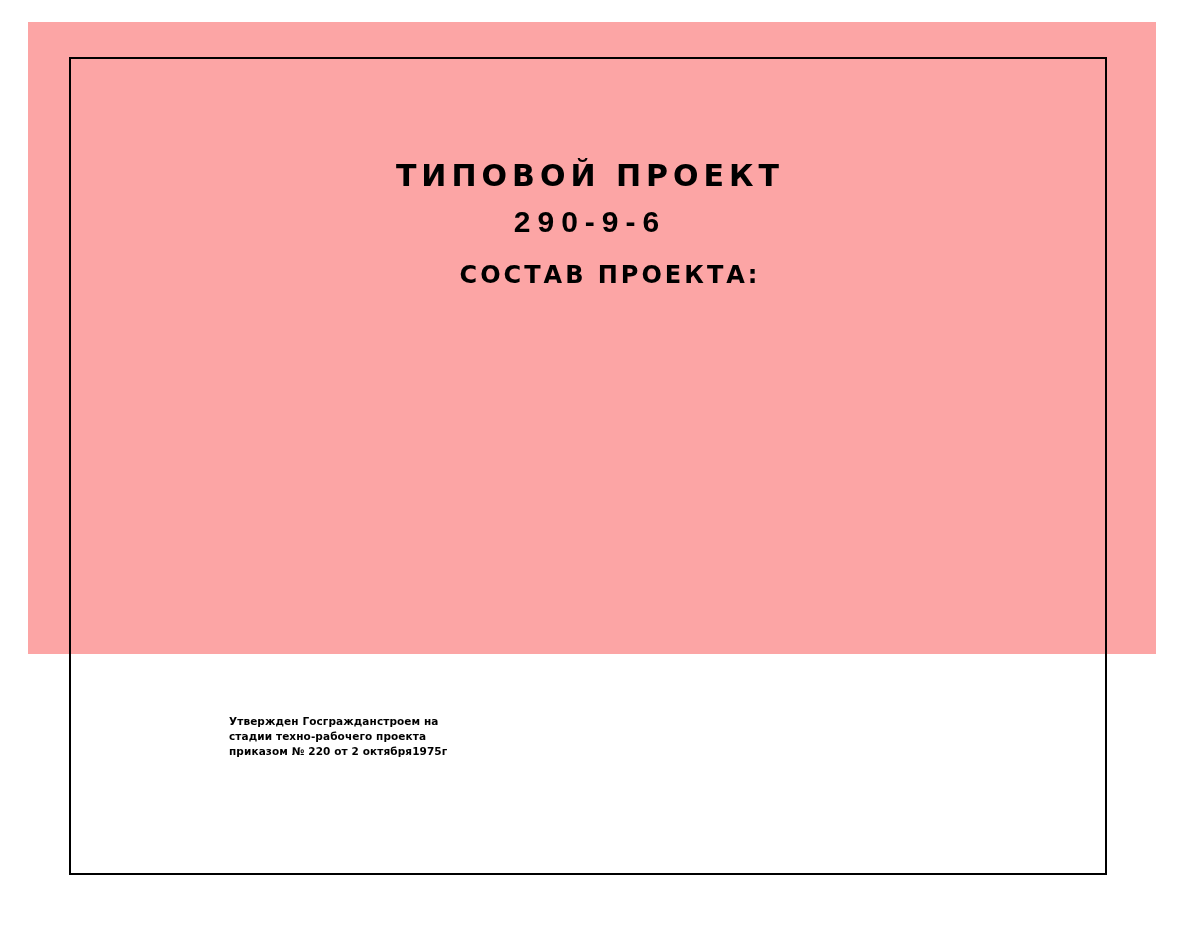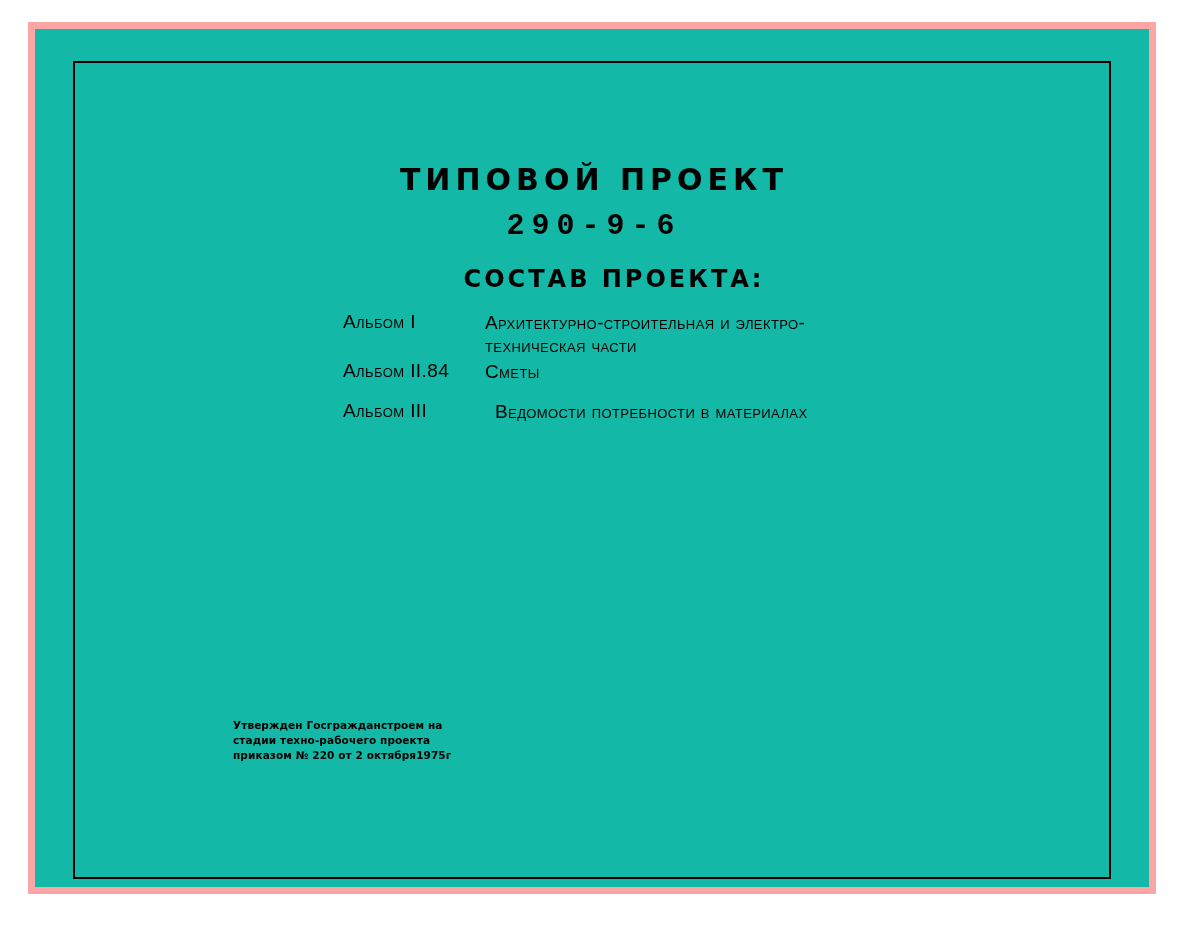--- a/index.html
+++ b/index.html
@@ -24,24 +24,24 @@
     height: 929px;
     background: #ffffff;
   }
 
   
   .frame-outer {
     position: absolute;
     left: 28px;
     top: 22px;
     width: 1128px;
-    height: 872px;
-    border: 7px solid #fca5a5;
+    height: 632px;
+    border: 3px solid #fca5a5;
     box-sizing: border-box;
-    background: #14b8a6;
+    background: #fca5a5;
   }
   
   .frame-inner {
     position: absolute;
     left: 38px;
     top: 32px;
     width: 1038px;
     height: 818px;
     border: 2px solid #000000;
     box-sizing: border-box;
@@ -61,21 +61,21 @@
     padding-top: 98px;
   }
   .tp-line {
     font-family: "DejaVu Sans", sans-serif;
     font-weight: bold;
     font-size: 30px;
     letter-spacing: 5px;
     line-height: 1.25;
   }
   .tp-code {
-    font-family: Liberation Mono, monospace;
+    font-family: Liberation Sans, sans-serif;
     font-weight: bold;
     font-size: 30px;
     letter-spacing: 7px;
     margin-top: 10px;
   }
 
   
   .title-block {
     text-align: center;
     margin-top: 42px;
@@ -174,35 +174,20 @@
       <div class="content">
 
         <div class="top-block">
           <div class="tp-line">ТИПОВОЙ ПРОЕКТ</div>
           <div class="tp-code">290-9-6</div>
         </div>
 
 
         <div class="sostav">СОСТАВ ПРОЕКТА:</div>
 
-        <div class="list">
-          <div class="list-row">
-            <div class="row-label cap">Альбом I</div>
-            <div class="row-text cap">Архитектурно-строительная и электро-
-техническая  части</div>
-          </div>
-          <div class="list-row">
-            <div class="row-label cap">Альбом II.84</div>
-            <div class="row-text cap">Сметы</div>
-          </div>
-          <div class="list-row row-gap">
-            <div class="row-label wide cap">Альбом III</div>
-            <div class="row-text cap">Ведомости  потребности  в  материалах</div>
-          </div>
-        </div>
 
         <div class="footer">
           <div class="note note-left">Утвержден Госгражданстроем на
 стадии техно-рабочего проекта
 приказом № 220 от  2 октября1975г</div>
         </div>
 
       </div>
     </div>
   </div>

